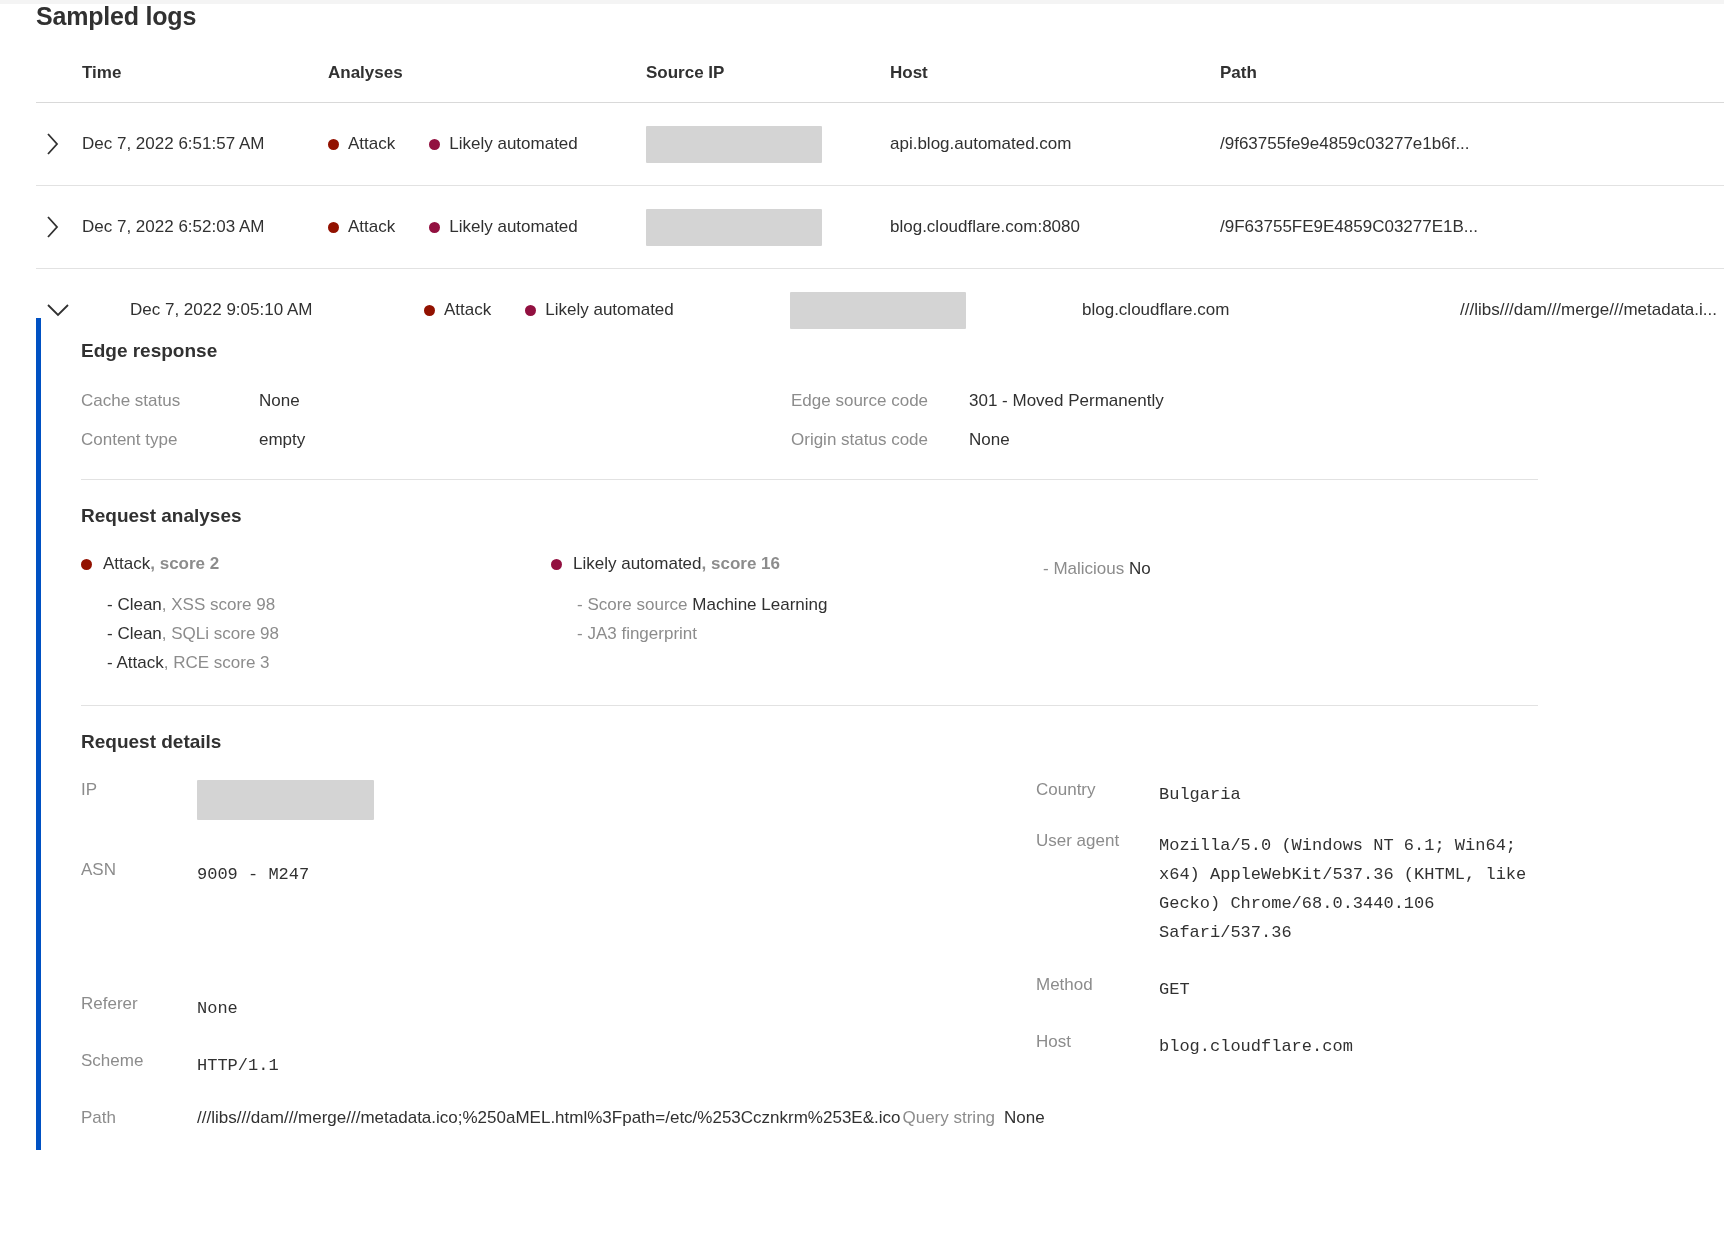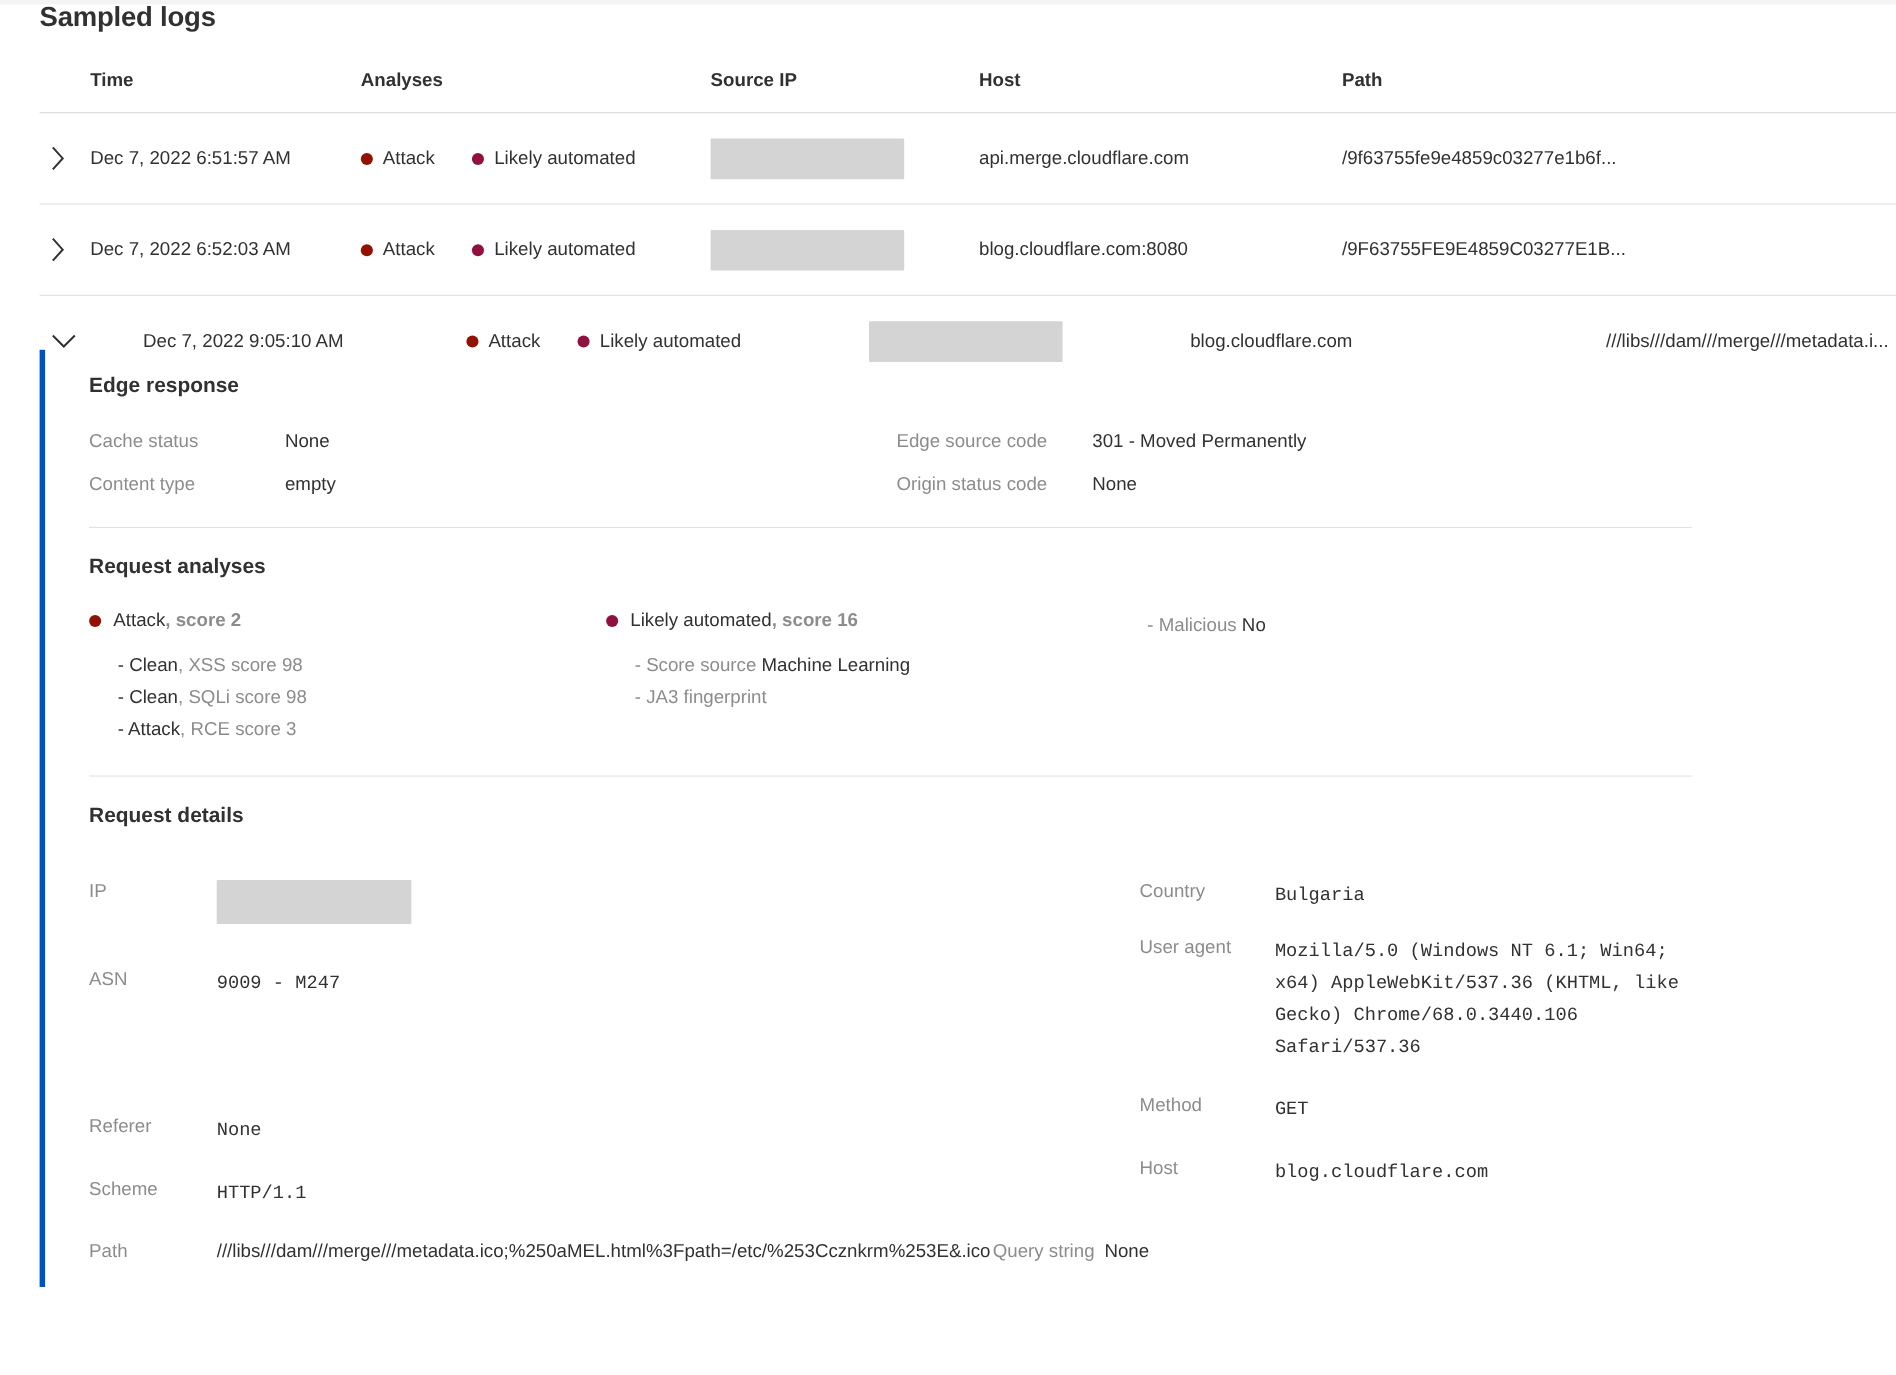--- a/index.html
+++ b/index.html
@@ -139,21 +139,20 @@
   .sep {
     height: 1px;
     background: #e2e2e2;
     margin: 0;
   }
 
   
   .kv-grid {
     display: flex;
     width: 1420px;
-    gap: 24px;
   }
   .kv-col { width: 710px; flex: 0 0 710px; }
   .kv-row {
     display: flex;
     align-items: flex-start;
     margin-bottom: 19px;
   }
   .kv-key {
     font-size: 17px;
     color: #8c8c8c;
@@ -200,21 +199,20 @@
   .an-col3 .an-sub { padding-left: 22px; }
 
   
   .rd-grid { display: flex; width: 1480px; }
   .rd-col-l { flex: 0 0 955px; width: 955px; }
   .rd-col-r { flex: 1 1 auto; }
   .rd-row {
     display: flex;
     align-items: flex-start;
     margin-bottom: 22px;
-    margin-top: 20px;
   }
   .rd-key {
     font-size: 17px;
     color: #8c8c8c;
     flex: 0 0 116px;
     width: 116px;
   }
   .rd-key-r {
     font-size: 17px;
     color: #8c8c8c;
@@ -285,21 +283,21 @@
           <span>Attack</span>
         </span>
         <span class="tag">
           <span class="dot dot-auto"></span>
           <span>Likely automated</span>
         </span>
       </div>
       <div class="c-srcip">
         <div class="redacted"></div>
       </div>
-      <div class="cell c-host">api.merge.cloudflare.com</div>
+      <div class="cell c-host">api.blog.automated.com</div>
       <div class="path-cell c-path">/9f63755fe9e4859c03277e1b6f...</div>
     </div>
 
     <div class="trow">
       <div class="caret">
         <svg width="16" height="26" viewBox="0 0 16 26" aria-hidden="true">
           <path d="M3 3 L12 13 L3 23" fill="none" stroke="#313131" stroke-width="1.8"></path>
         </svg>
       </div>
       <div class="cell c-time">Dec 7, 2022 6:52:03 AM</div>

